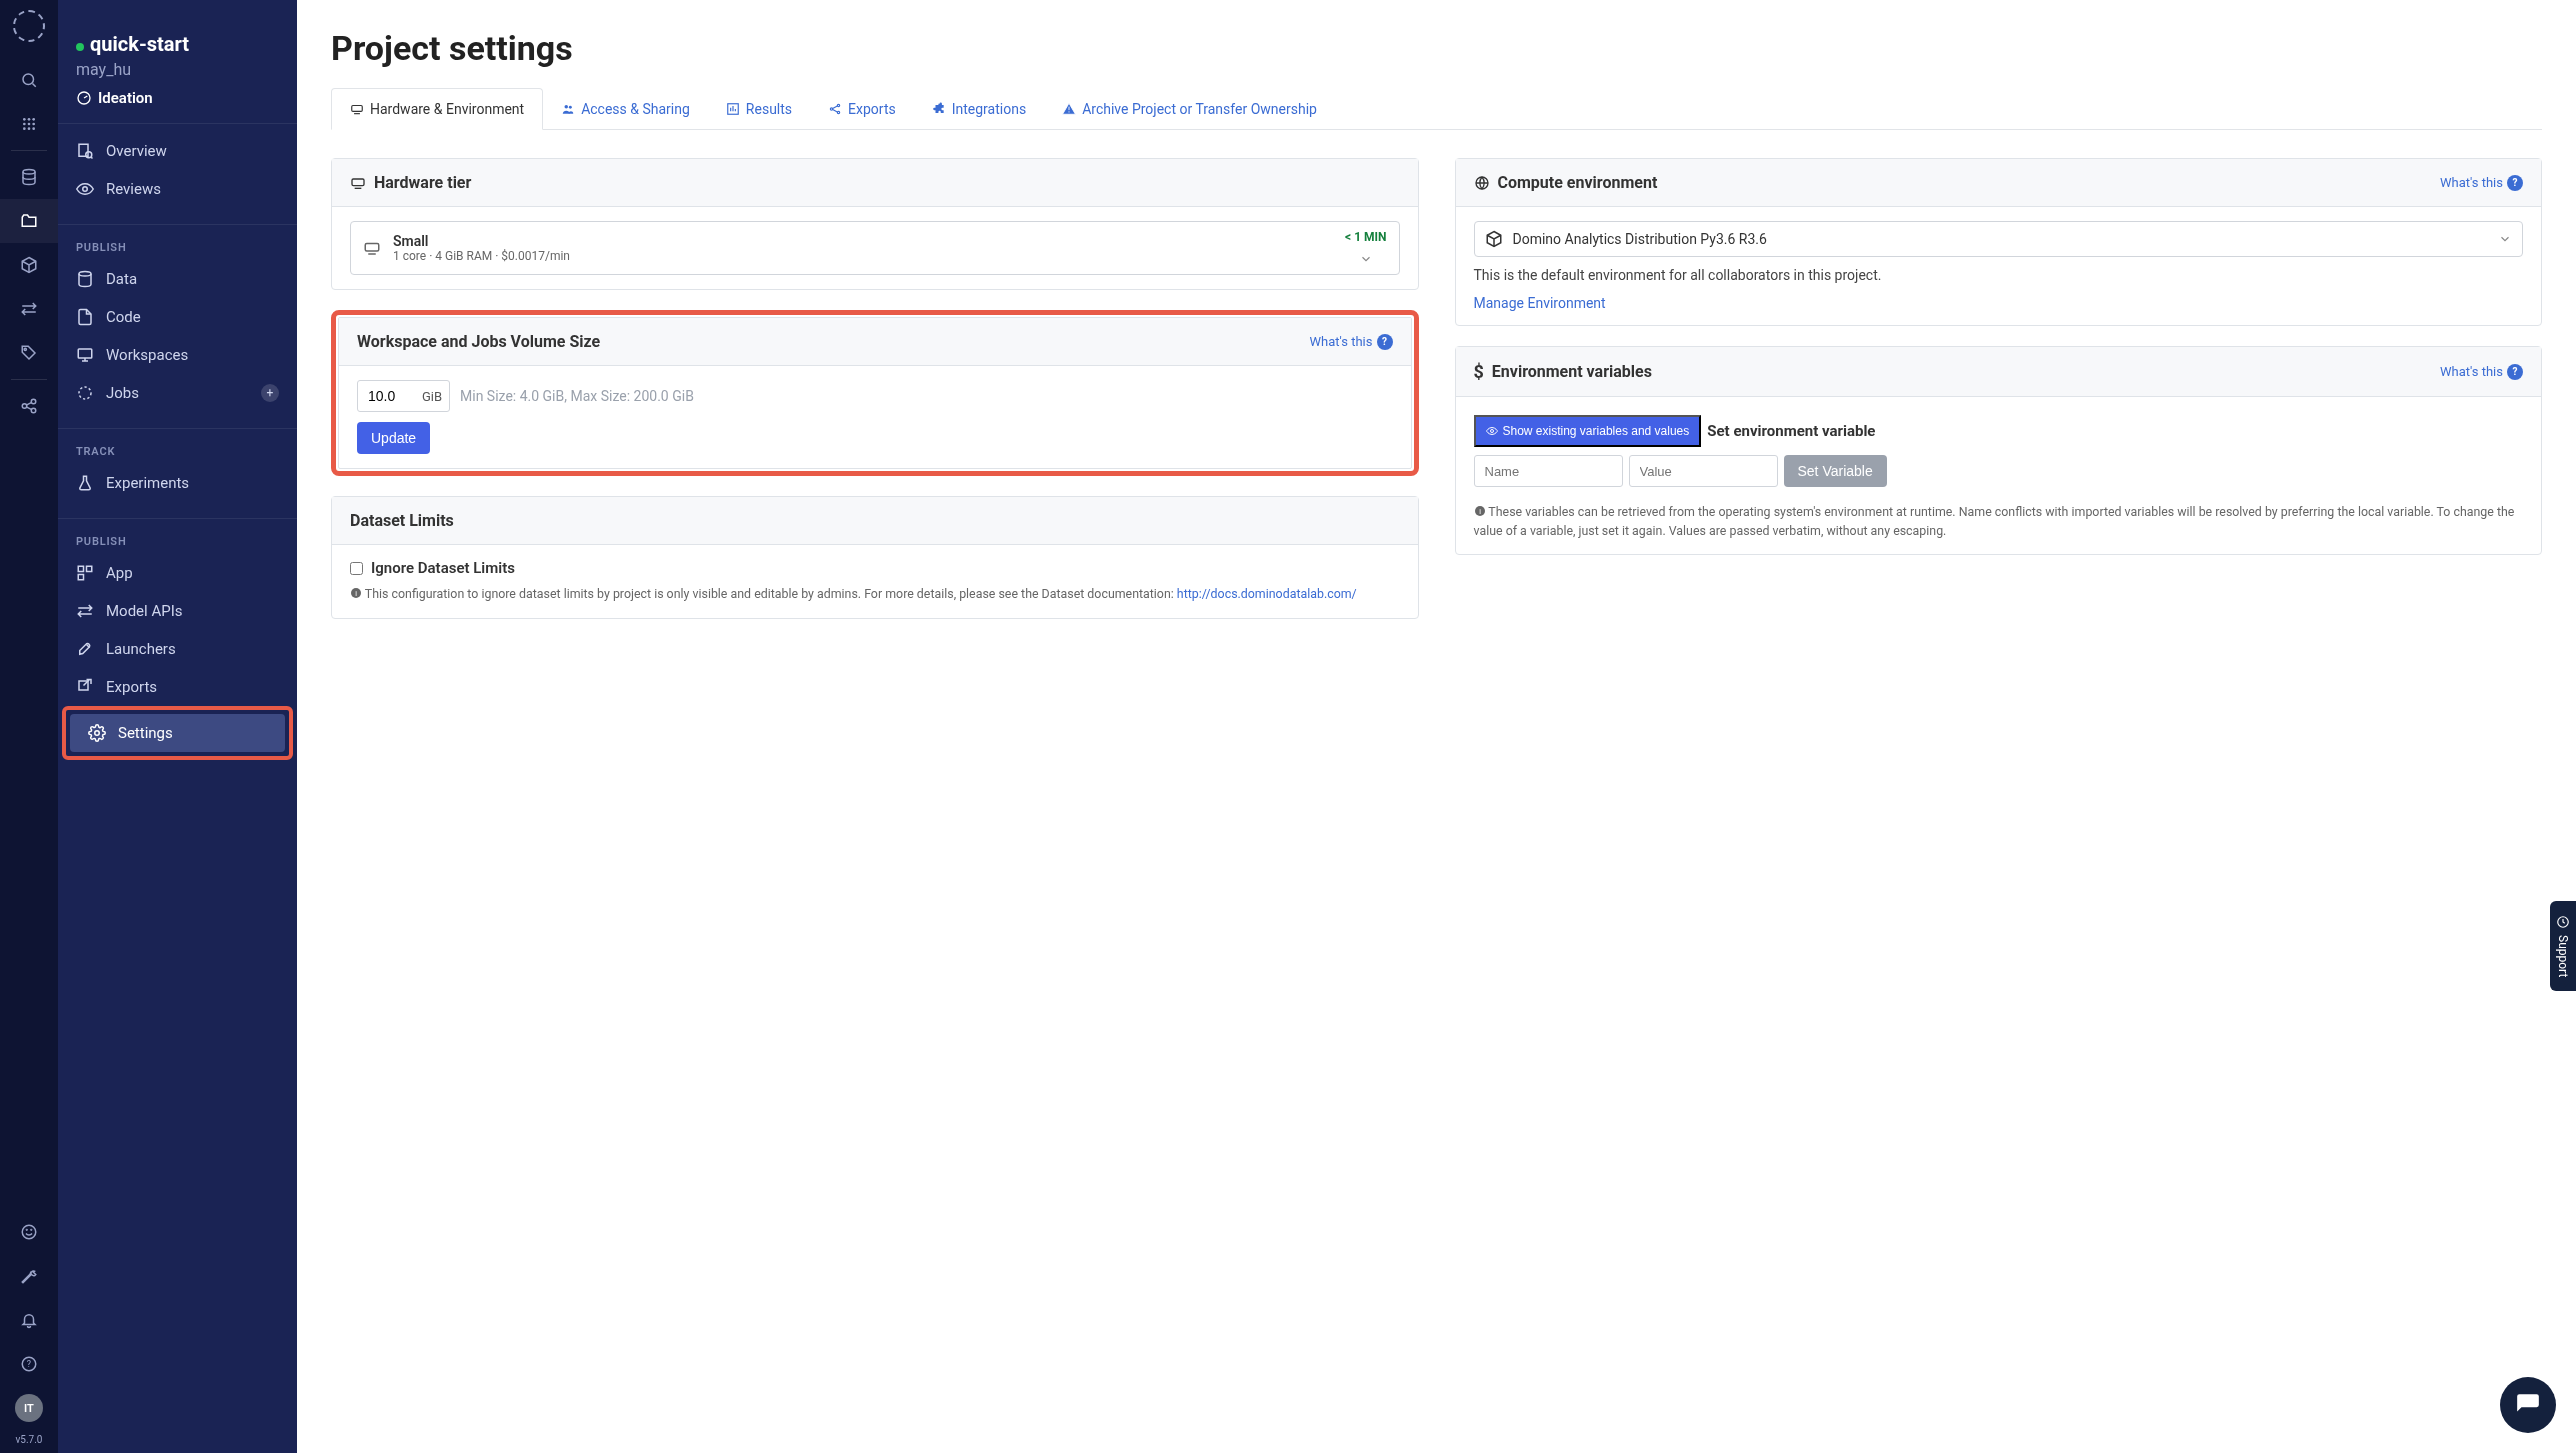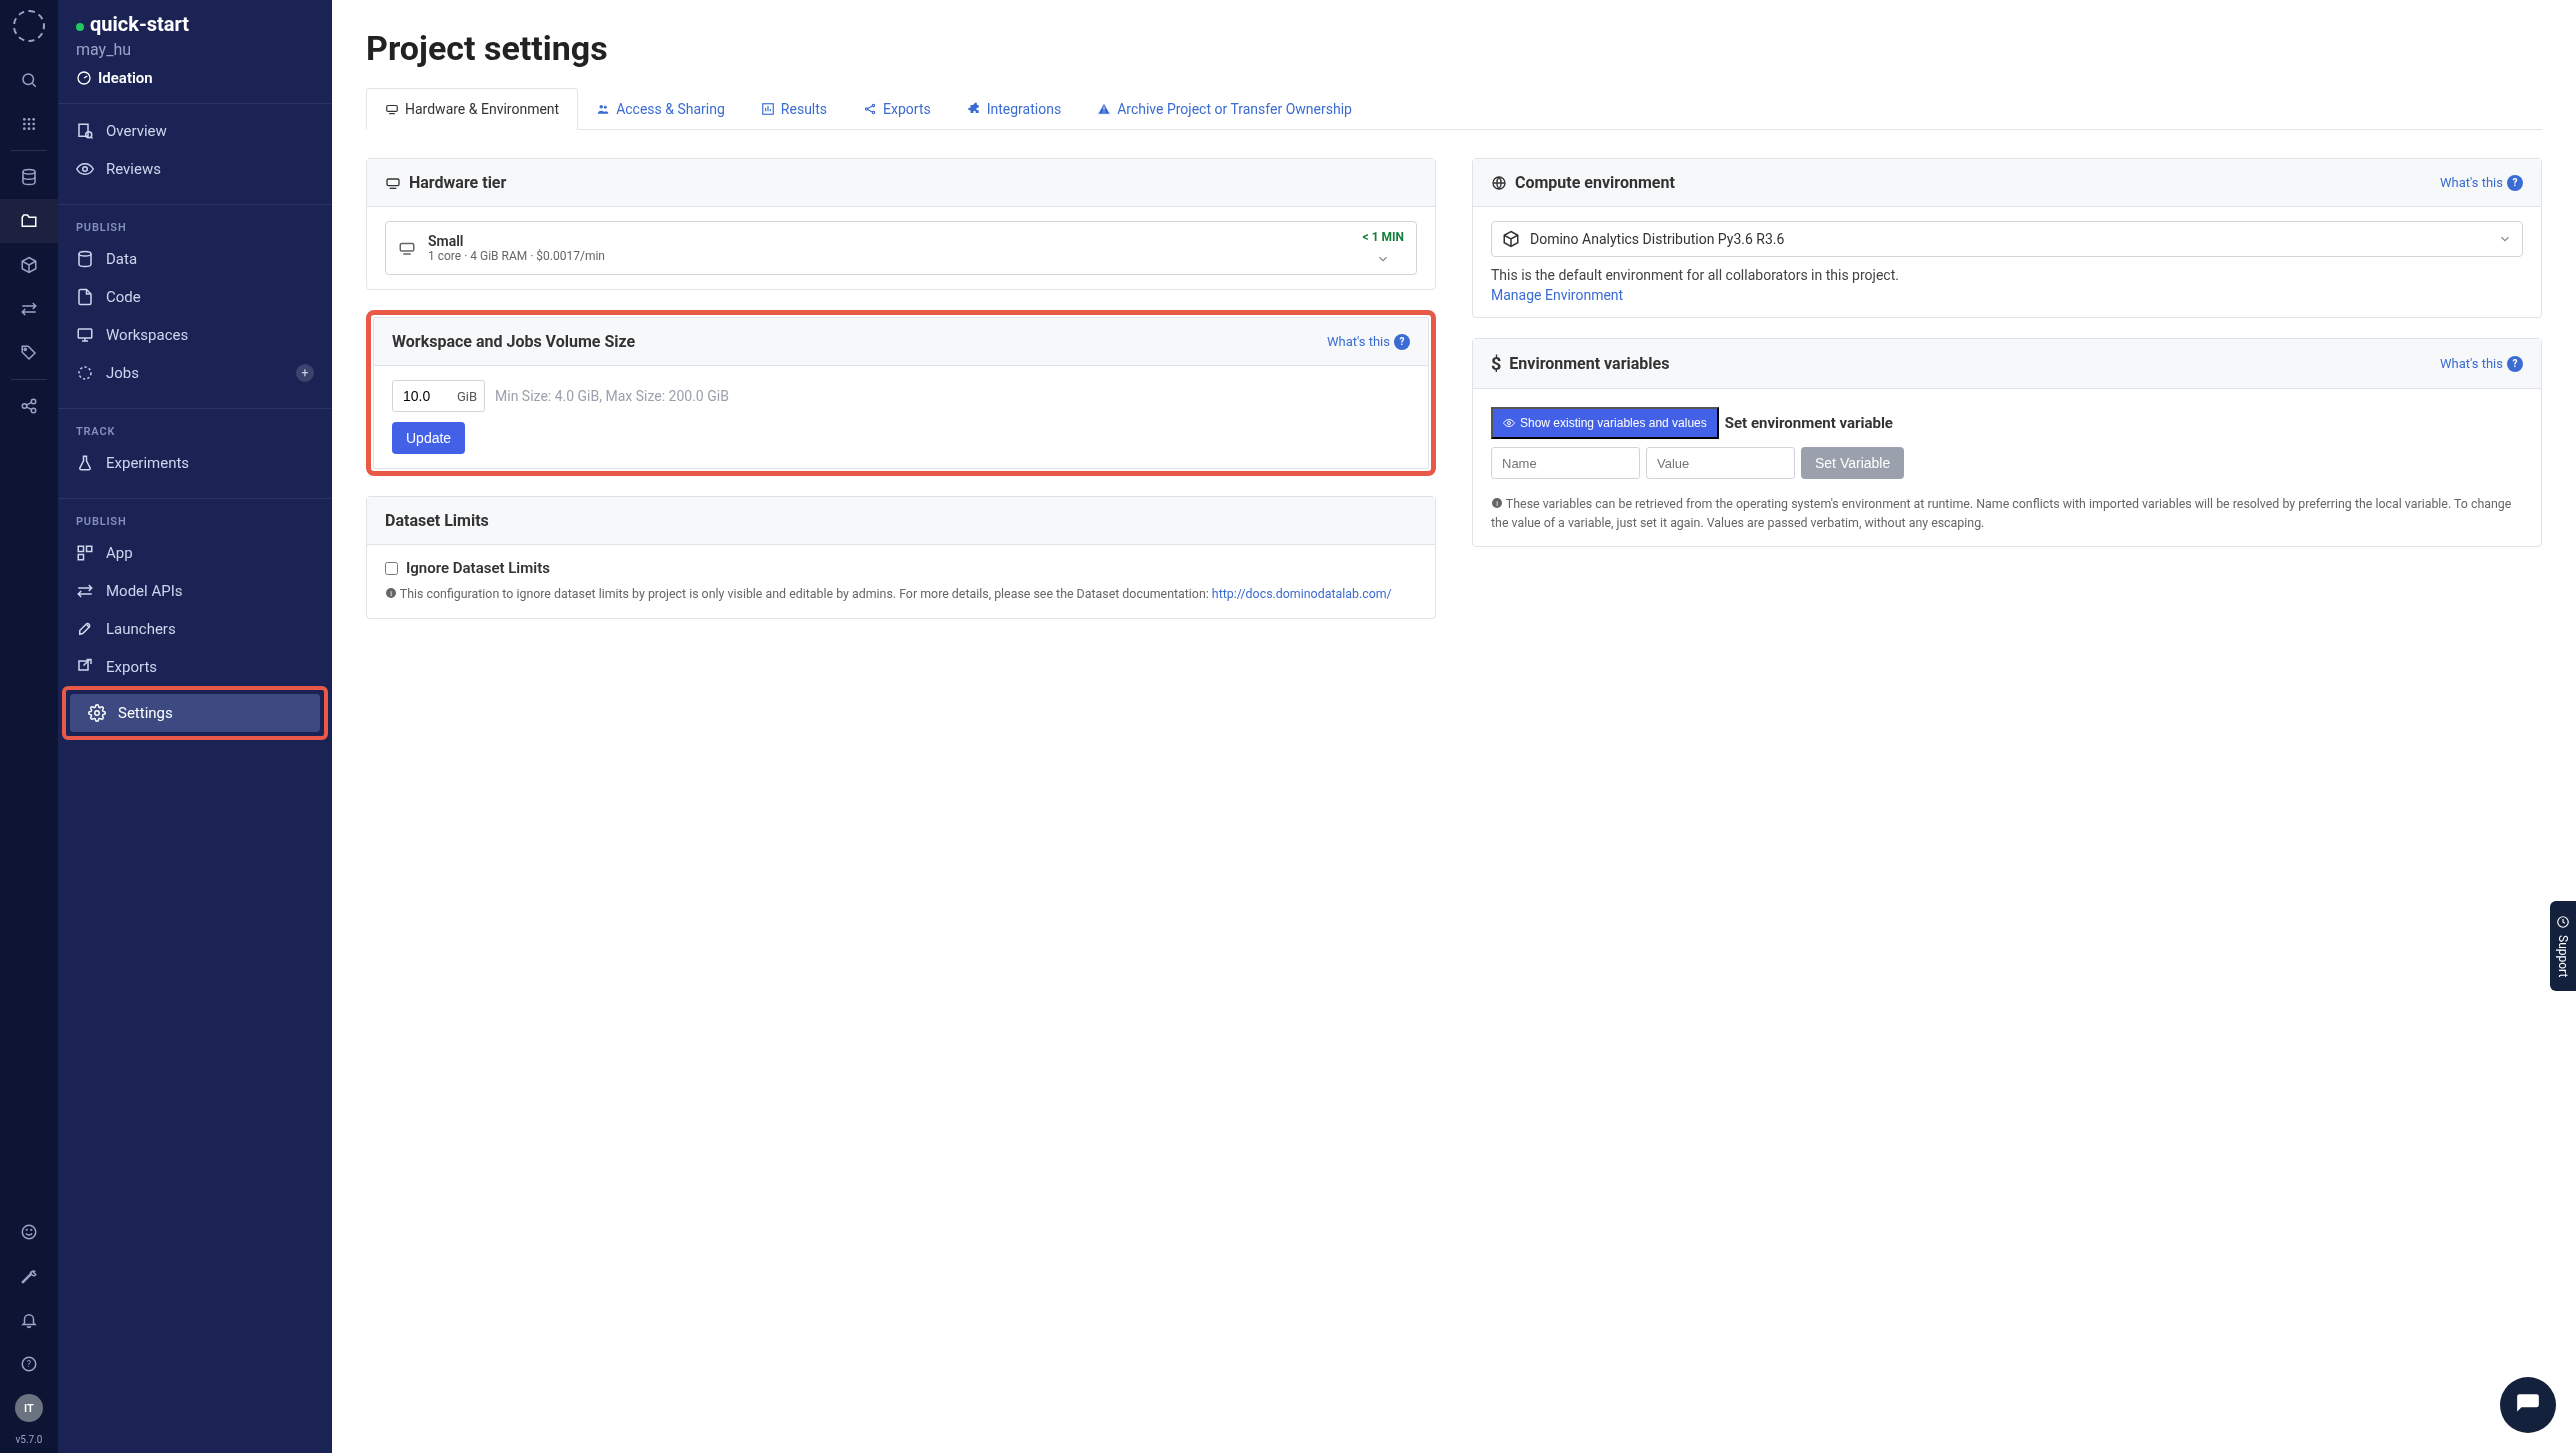--- a/index.html
+++ b/index.html
@@ -10,21 +10,21 @@
 .icon-rail { width: 58px; background: #0e1433; display: flex; flex-direction: column; align-items: center; padding-top: 10px; color: #9aa3c7; }
 .rail-logo { width: 32px; height: 32px; border: 2px dashed #9aa3c7; border-radius: 50%; margin-bottom: 16px; }
 .rail-icon { width: 58px; height: 44px; display: flex; align-items: center; justify-content: center; color: #9aa3c7; cursor: pointer; }
 .rail-icon.active { color: #fff; background: rgba(255,255,255,0.06); }
 .rail-divider { width: 36px; height: 1px; background: rgba(255,255,255,0.12); margin: 4px 0; }
 .rail-spacer { flex: 1; }
 .rail-avatar { width: 28px; height: 28px; border-radius: 50%; background: #6b7280; color: #fff; display: flex; align-items: center; justify-content: center; font-size: 11px; font-weight: 600; margin: 8px 0; }
 .rail-version { font-size: 10px; color: #9aa3c7; margin-bottom: 8px; margin-top: 4px; }
 
 
-.sidebar { width: 274px; background: #1a2354; color: #cfd5ed; display: flex; flex-direction: column; padding-top: 8px; }
+.sidebar { width: 239px; background: #1a2354; color: #cfd5ed; display: flex; flex-direction: column; padding-top: 28px; }
 .sb-header { padding: 4px 18px 8px; }
 .sb-status-dot { width: 8px; height: 8px; border-radius: 50%; background: #22c55e; display: inline-block; margin-right: 6px; }
 .sb-title { color: #fff; font-size: 20px; font-weight: 700; }
 .sb-subtitle { color: #9aa3c7; font-size: 16px; margin-top: 4px; }
 .sb-ideation { display: flex; align-items: center; gap: 6px; color: #fff; font-weight: 600; font-size: 15px; margin-top: 10px; }
 .sb-section { padding: 8px 0; border-top: 1px solid rgba(255,255,255,0.08); margin-top: 8px; }
 .sb-section-label { font-size: 11px; letter-spacing: 0.8px; color: #8690b8; padding: 8px 18px 6px; font-weight: 600; }
 .sb-item { display: flex; align-items: center; gap: 12px; padding: 10px 18px; color: #cfd5ed; cursor: pointer; font-size: 15px; position: relative; }
 .sb-item.active { background: #3d4a82; color: #fff; border-radius: 4px; margin: 0 6px; }
 .sb-plus { width: 18px; height: 18px; border-radius: 50%; background: rgba(255,255,255,0.15); display:flex; align-items:center; justify-content:center; margin-left:auto; font-size:12px; }
@@ -445,21 +445,21 @@
               <svg width="18" height="18" viewBox="0 0 24 24" fill="none" stroke="#333" stroke-width="2">
                   <path d="M12 2l9 5v10l-9 5-9-5V7z"></path>
                   <path d="M3 7l9 5 9-5M12 22V12"></path>
                 </svg>
               <span>Domino Analytics Distribution Py3.6 R3.6</span>
               <svg class="chev" width="14" height="14" viewBox="0 0 24 24" fill="none" stroke="currentColor" stroke-width="2">
                   <polyline points="6 9 12 15 18 9"></polyline>
                 </svg>
             </div>
             <div style="margin-top:10px;font-size:14px;color:#444;">This is the default environment for all collaborators in this project.</div>
-            <a class="link" style="display:inline-block;margin-top:4px;font-size:14px;">Manage Environment</a>
+            <a class="link" style="display:inline-block;margin-top:12px;font-size:14px;">Manage Environment</a>
           </div>
         </div>
 
         <div class="card">
           <div class="card-header">
             <div class="card-title">
               <span style="font-weight:700;font-size:18px;">$</span>
               <span>Environment variables</span>
             </div>
             <span class="whats-this">

